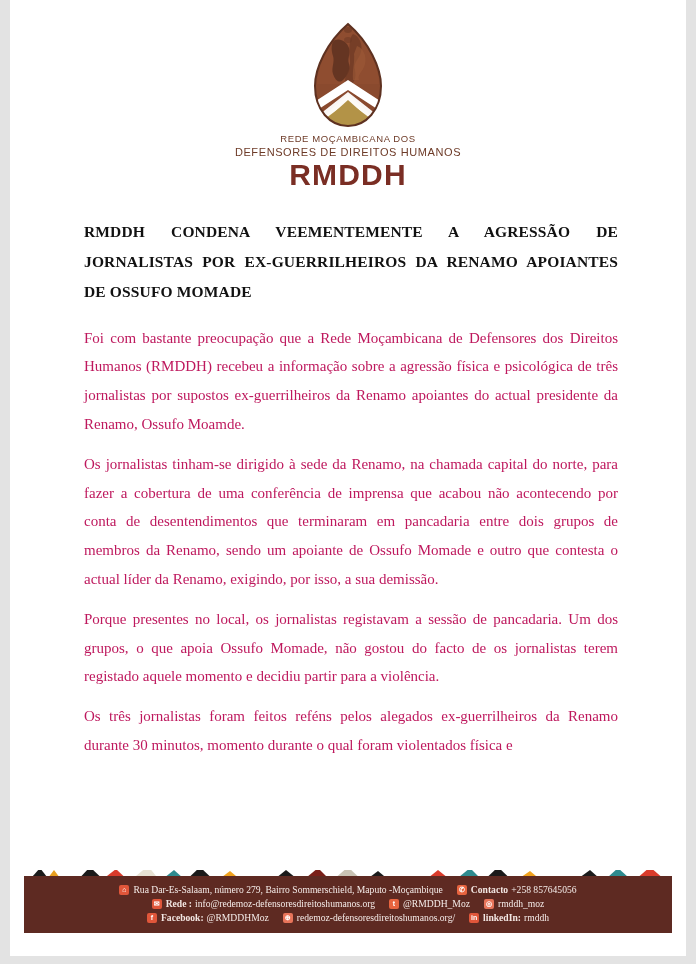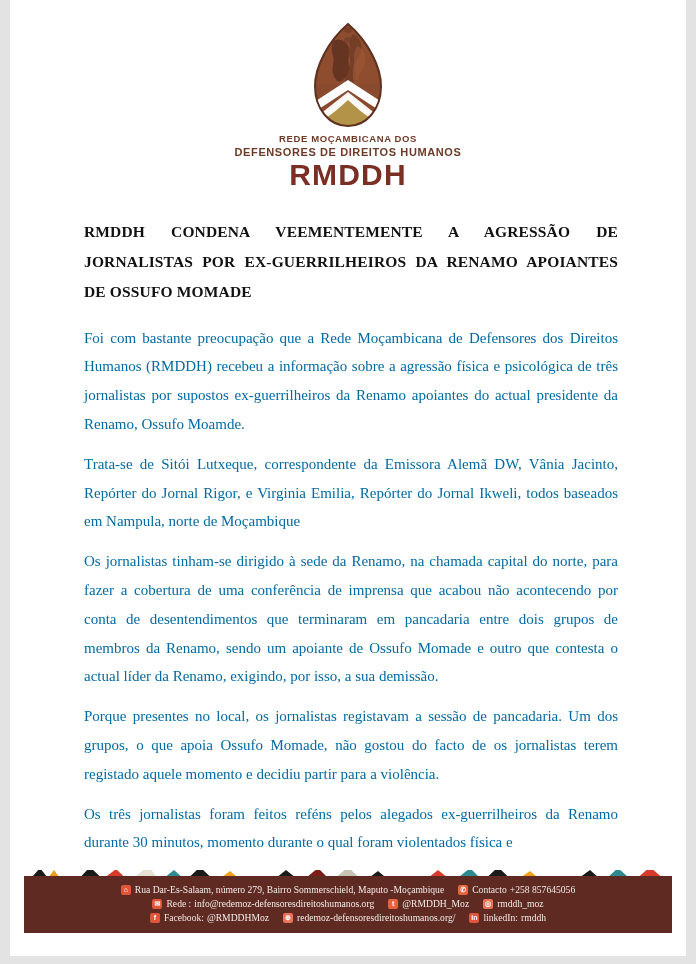--- a/index.html
+++ b/index.html
@@ -31,21 +31,21 @@
     flex-direction: column;
     align-items: center;
   }
   .logo-mark {
     width: 86px;
     height: 108px;
     display: block;
   }
   .logo-line1, .logo-line2 {
     font-family: "Liberation Sans", sans-serif;
-    font-weight: bold;
+    font-weight: normal;
     color: #6d3a27;
     letter-spacing: 0.6px;
     text-align: left;
     line-height: 1.12;
   }
   .logo-line1 { font-size: 9.5px; margin-top: 4px; }
   .logo-line2 { font-size: 11px; margin-top: 1px; }
   .logo-acronym {
     font-family: "Liberation Sans", sans-serif;
     font-weight: bold;
@@ -69,21 +69,21 @@
     color: #111111;
     text-align: justify;
     text-align-last: left;
     margin: 0 0 16px 0;
     letter-spacing: 0.15px;
   }
   .para {
     font-family: "Liberation Serif", serif;
     font-size: 15px;
     line-height: 1.92;
-    color: #0369a1;
+    color: #be185d;
     text-align: justify;
     text-align-last: left;
     margin: 0 0 11px 0;
   }
   .para:last-child { margin-bottom: 8px; }
 
   
   .capulana {
     position: absolute;
     left: 24px;
@@ -135,21 +135,21 @@
     flex: none;
   }
   .g-home   { background: #e0563a; border-radius: 1px; }
   .g-phone  { background: #e8643f; border-radius: 50%; }
   .g-mail   { background: #e0563a; }
   .g-twitter{ background: #e8643f; border-radius: 50%; }
   .g-insta  { background: #e8745a; border-radius: 3px; }
   .g-fb     { background: #e0563a; border-radius: 50%; }
   .g-web    { background: #e8745a; border-radius: 50%; }
   .g-li     { background: #e0563a; border-radius: 1px; }
-  .lbl-bold { font-weight: normal; margin-right: 3px; }
+  .lbl-bold { font-weight: bold; margin-right: 3px; }
   .txt { color: #f5ece9; }
   .outer-frame {
     position: absolute;
     inset: 0;
     border-left: 10px solid #e3e3e3;
     border-right: 10px solid #e3e3e3;
     border-bottom: 8px solid #e3e3e3;
     box-sizing: border-box;
     pointer-events: none;
   }
@@ -186,21 +186,20 @@
     </svg>
     <div class="logo-line1">REDE MOÇAMBICANA DOS</div>
     <div class="logo-line2">DEFENSORES DE DIREITOS HUMANOS</div>
     <div class="logo-acronym">RMDDH</div>
   </div>
 
   <div class="content">
     <h1 class="doc-title">RMDDH CONDENA VEEMENTEMENTE A AGRESSÃO DE JORNALISTAS POR EX-GUERRILHEIROS DA RENAMO APOIANTES DE OSSUFO MOMADE</h1>
 
     <p class="para">Foi com bastante preocupação que a Rede Moçambicana de Defensores dos Direitos Humanos (RMDDH) recebeu a informação sobre a agressão física e psicológica de três jornalistas por supostos ex-guerrilheiros da Renamo apoiantes do actual presidente da Renamo, Ossufo Moamde.</p>
-    <p class="para">Trata-se de Sitói Lutxeque, correspondente da Emissora Alemã DW, Vânia Jacinto, Repórter do Jornal Rigor, e Virginia Emilia, Repórter do Jornal Ikweli, todos baseados em Nampula, norte de Moçambique</p>
     <p class="para">Os jornalistas tinham-se dirigido à sede da Renamo, na chamada capital do norte, para fazer a cobertura de uma conferência de imprensa que acabou não acontecendo por conta de desentendimentos que terminaram em pancadaria entre dois grupos de membros da Renamo, sendo um  apoiante de Ossufo Momade e outro que contesta o actual líder da Renamo, exigindo, por isso, a sua demissão.</p>
     <p class="para">Porque presentes no local, os jornalistas registavam a sessão de pancadaria. Um dos grupos, o que apoia Ossufo Momade, não gostou do facto de os jornalistas terem registado aquele momento e decidiu partir para a violência.</p>
     <p class="para">Os três jornalistas foram feitos reféns pelos alegados ex-guerrilheiros da Renamo durante 30 minutos, momento durante o qual foram violentados física e</p>
   </div>
 
   <div class="capulana">
     <svg viewBox="0 0 648 22" preserveAspectRatio="none">
       <rect x="0" y="0" width="648" height="22" fill="#ffffff"></rect>
       <g>
         <path d="M0 22 L16 4 L30 22 Z" fill="#1b1b1b"></path>

